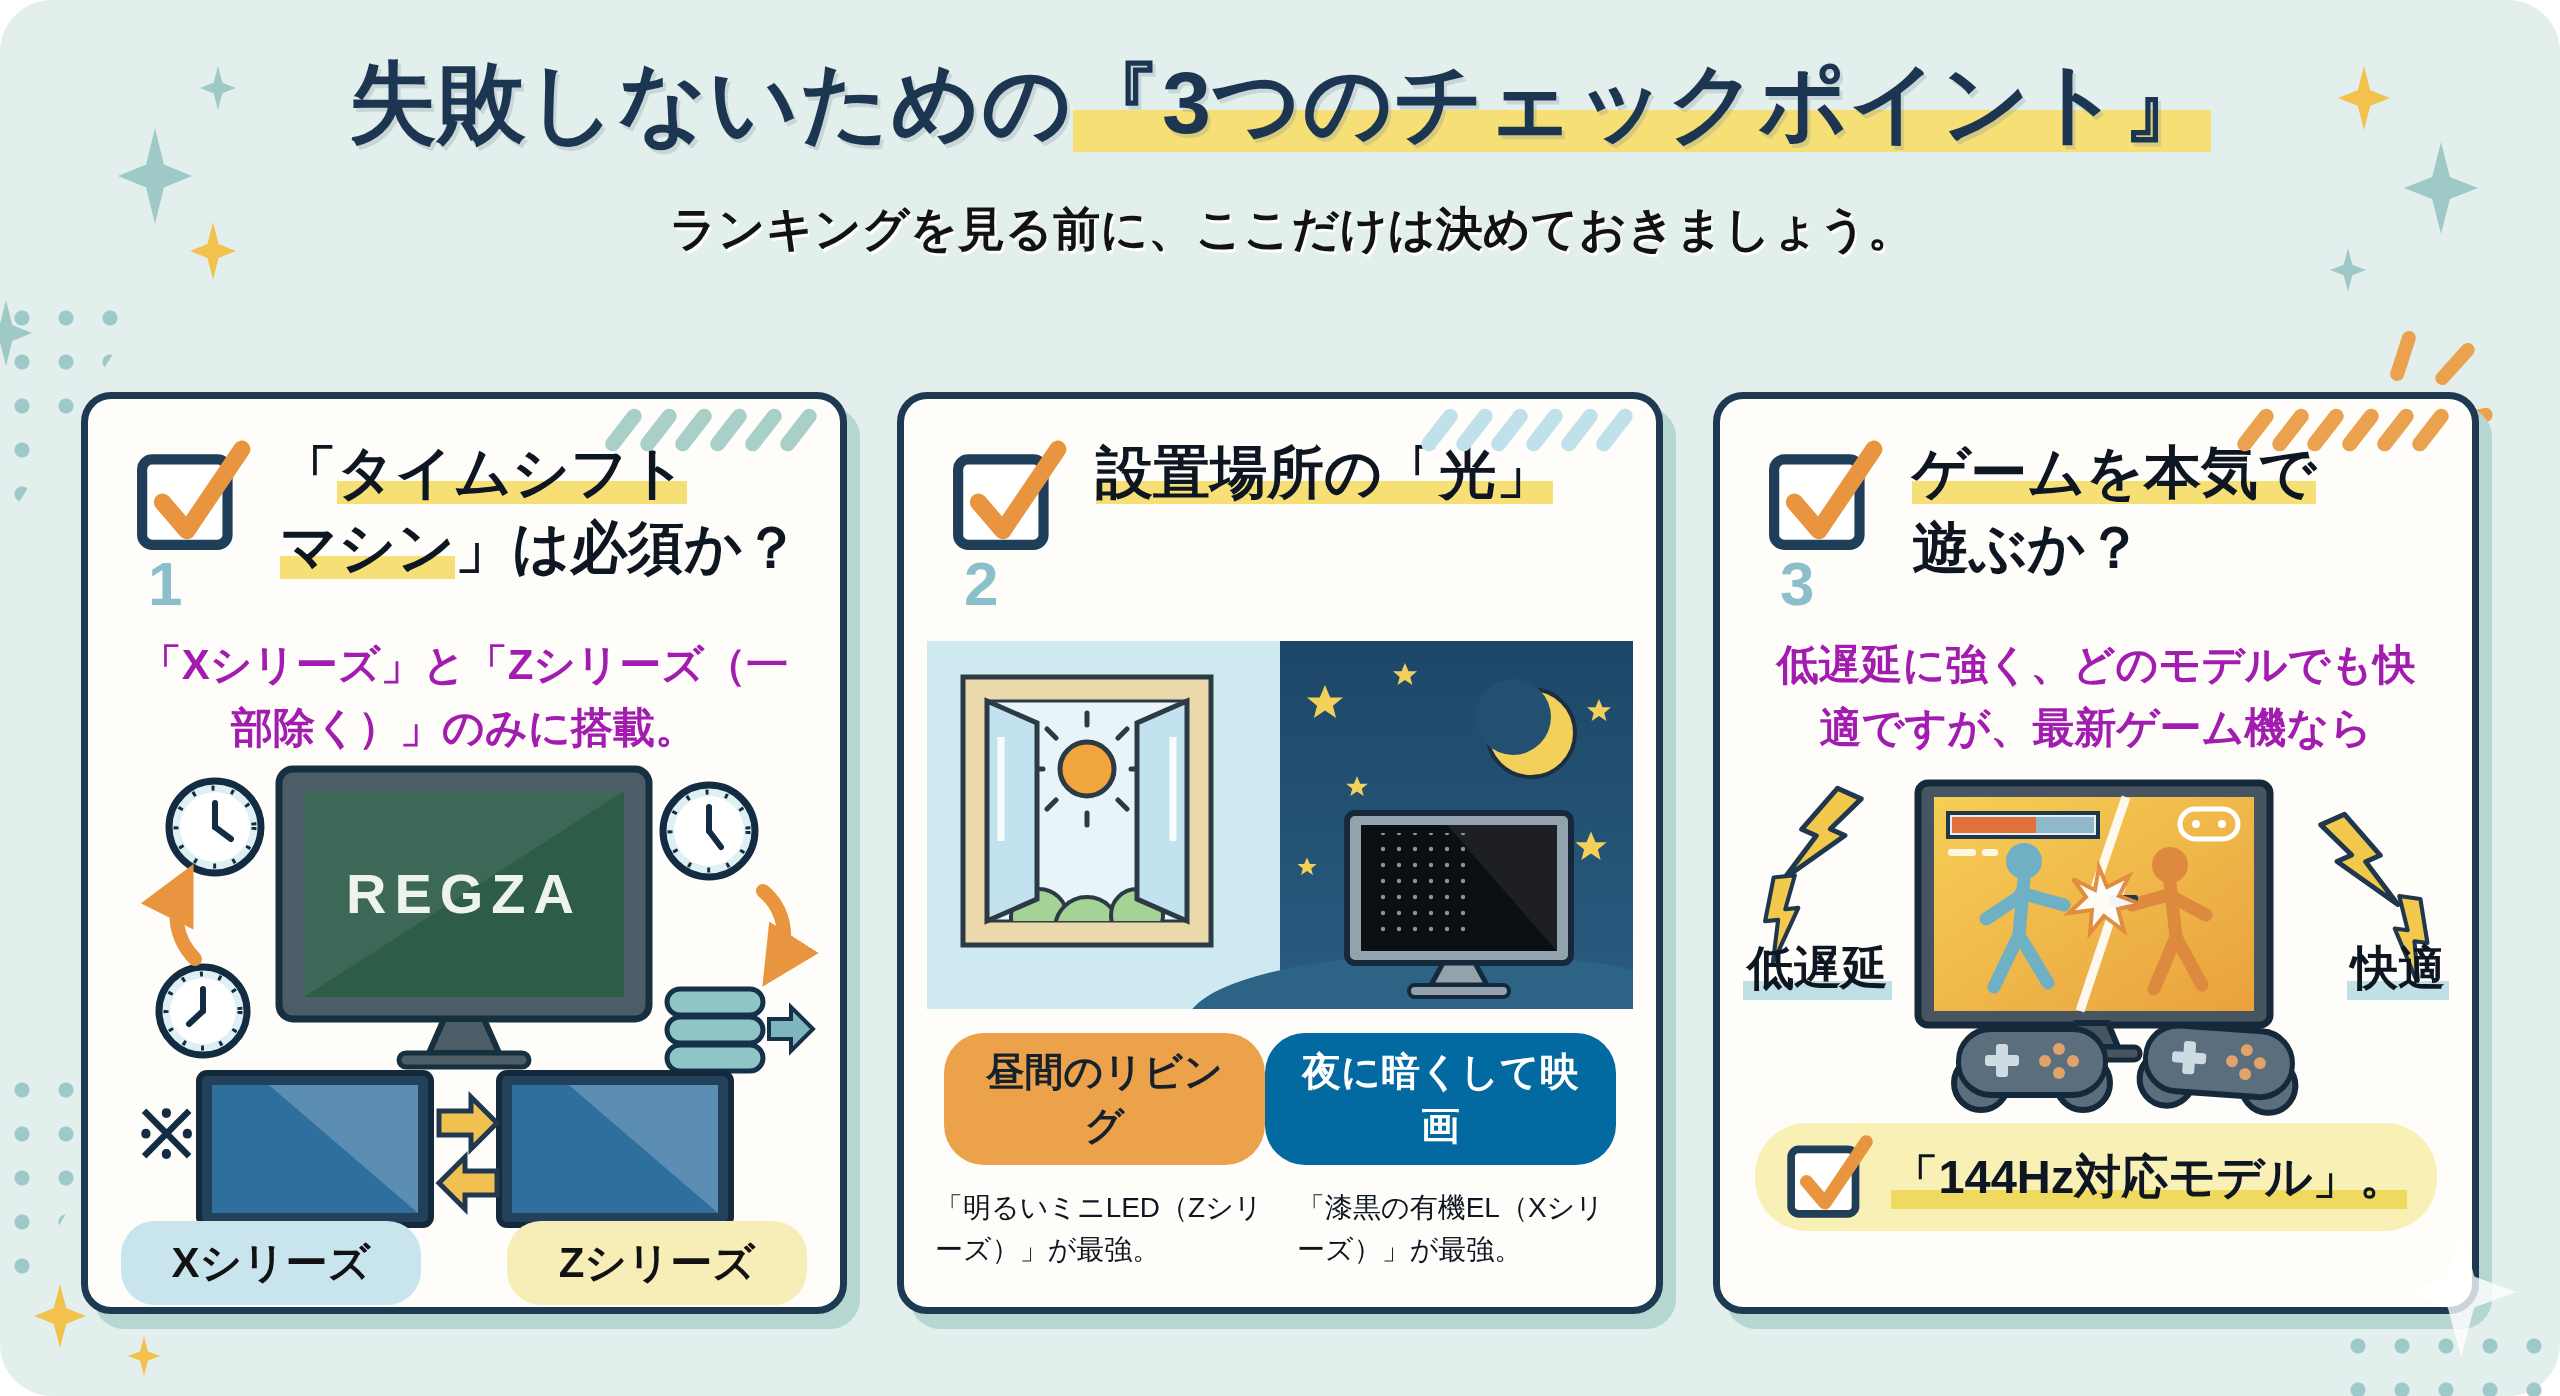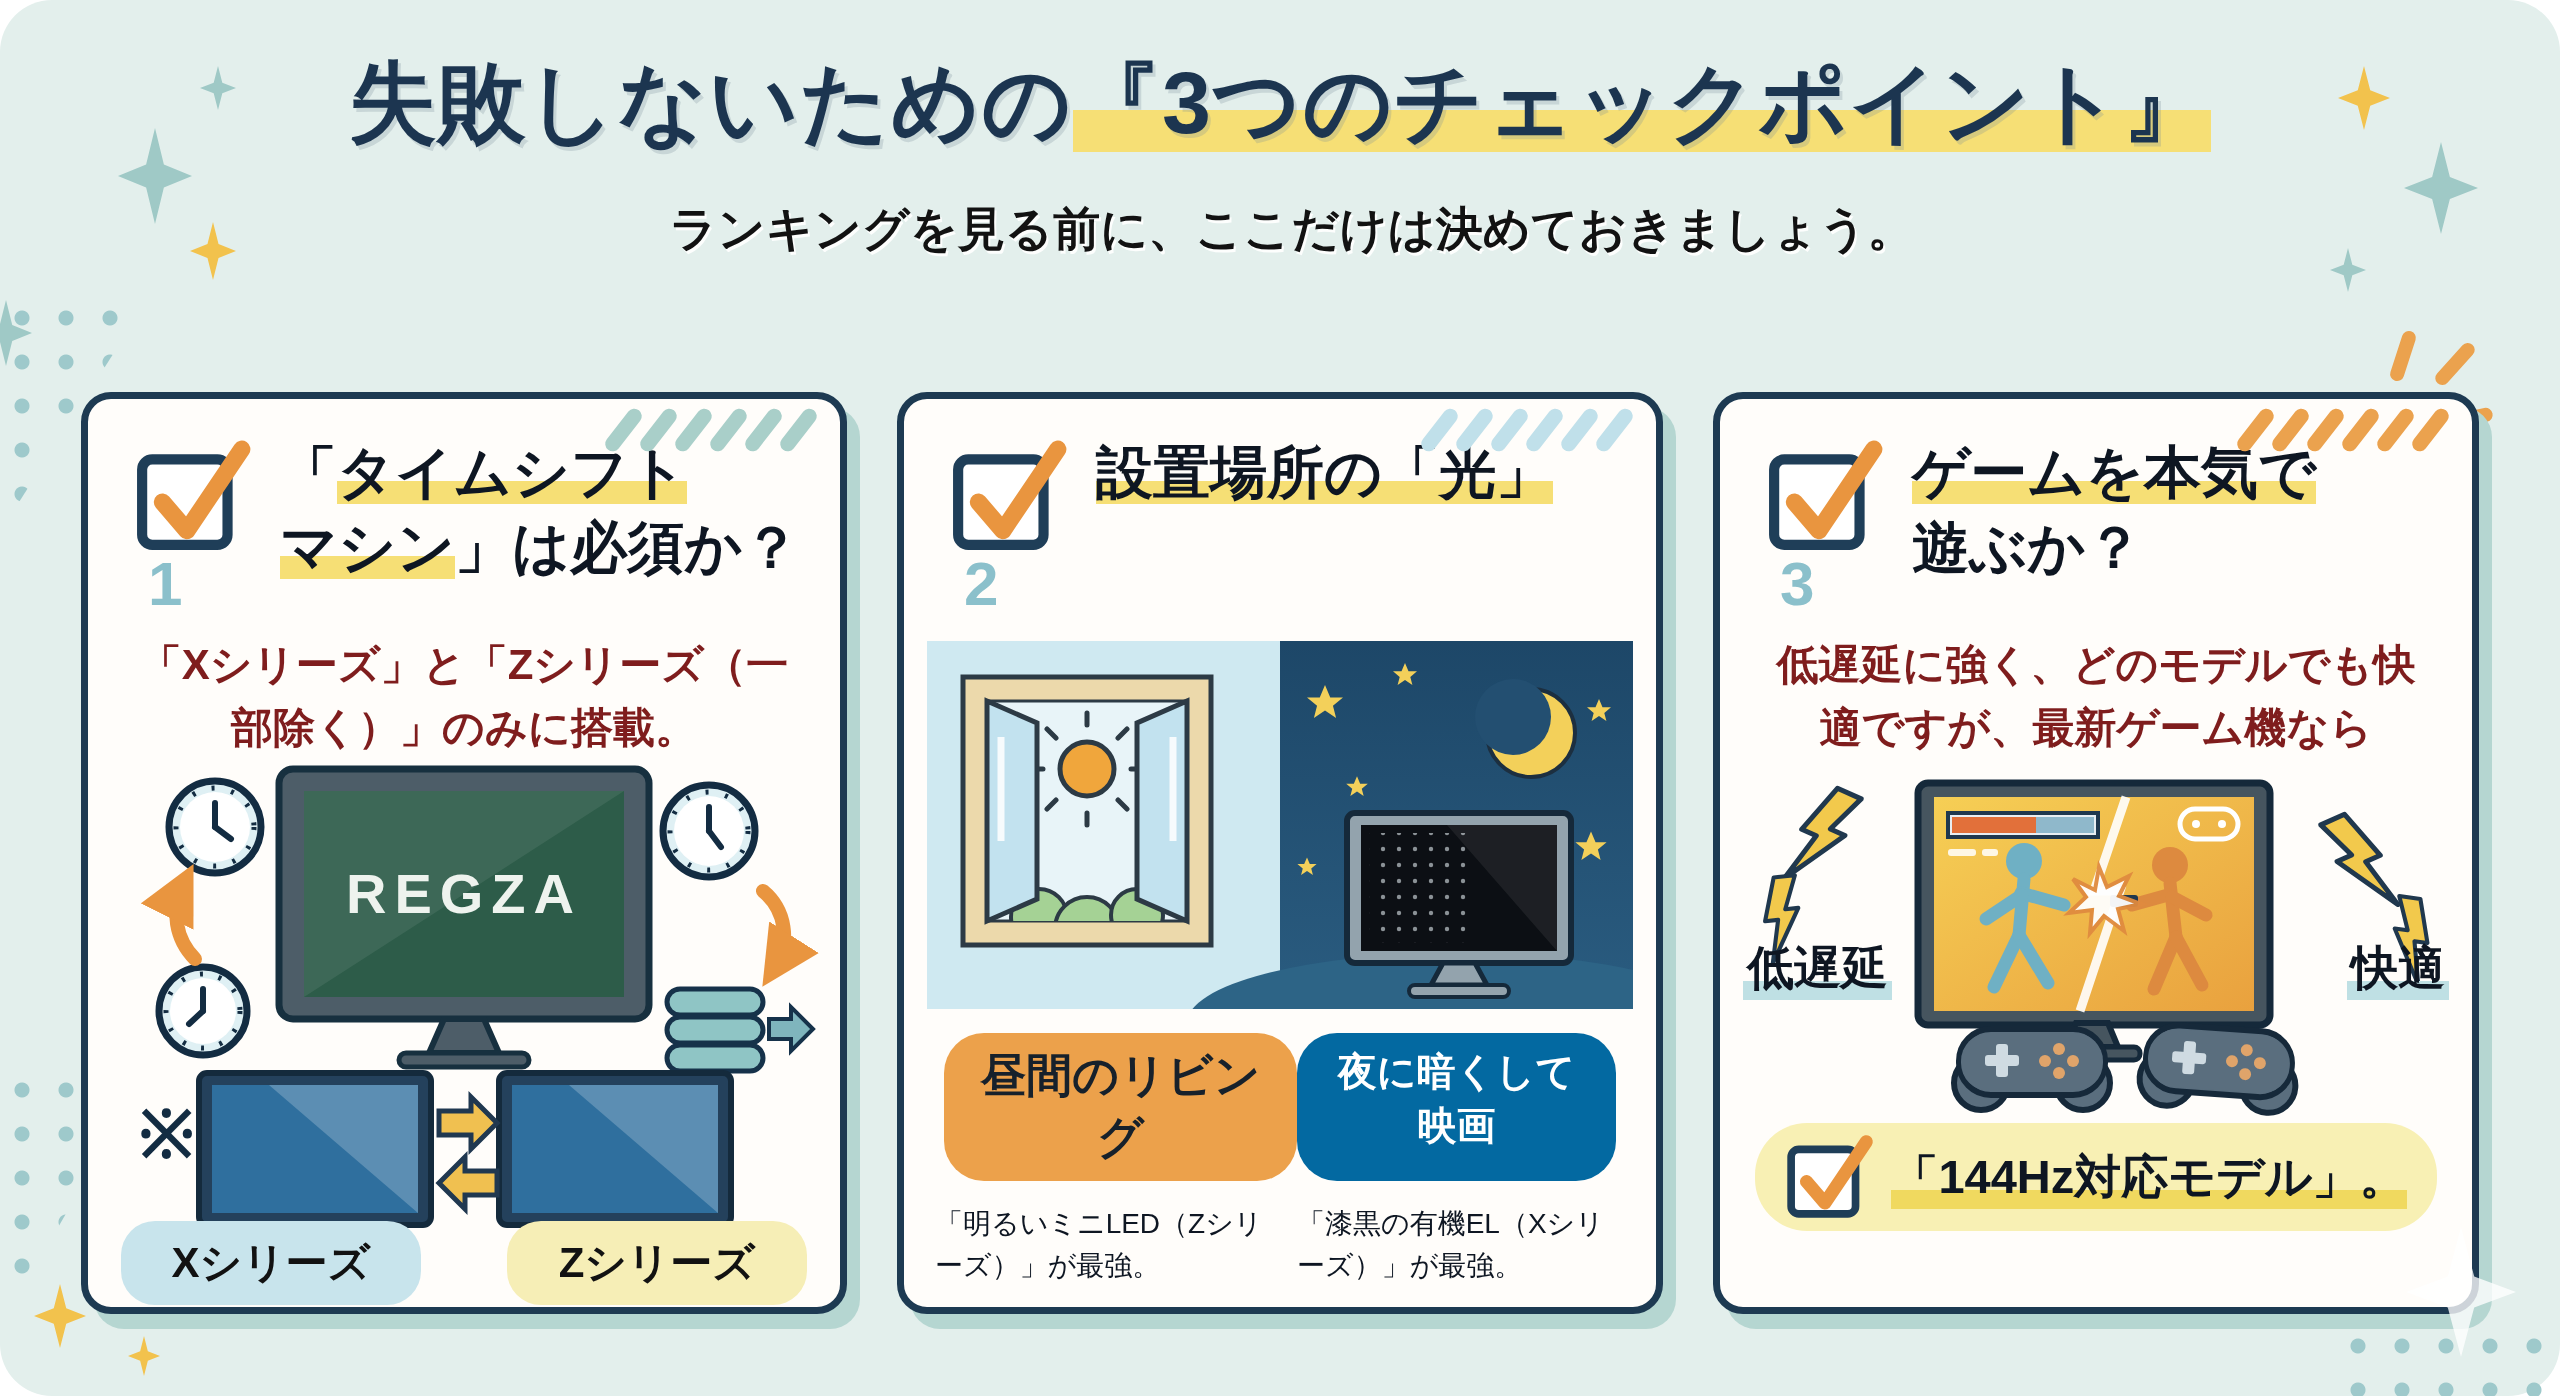--- a/index.html
+++ b/index.html
@@ -32,36 +32,36 @@
   .stripes.blue i{background:#c0e0ea;}
   .stripes.orange i{background:#eba24e;}
 
   .card-head{display:flex;gap:18px;align-self:stretch;padding:6px 6px 0 18px;}
   .cb-wrap{flex:none;width:128px;}
   .cb{width:122px;height:122px;overflow:visible;display:block;}
   .cb-num{font-size:62px;font-weight:900;color:#8bc0cb;line-height:1;margin:-4px 0 0 14px;}
   .heading{font-size:57px;font-weight:900;color:#0e1622;line-height:1.32;letter-spacing:0;}
   .hl{background:linear-gradient(to top,#f6df75 36%,transparent 36%);}
 
-  .body-text{font-size:42px;font-weight:900;color:#7f1d1d;text-align:center;line-height:1.5;margin-top:18px;}
+  .body-text{font-size:42px;font-weight:900;color:#a21caf;text-align:center;line-height:1.5;margin-top:18px;}
 
   .pill{border-radius:28px;font-weight:900;text-align:center;}
 
   
   .c1-illo{margin-top:4px;}
   .c1-tvrow{margin-top:-6px;}
   .c1-pills{display:flex;gap:86px;margin-top:-54px;}
   .c1-pills .pill{font-size:42px;color:#121212;padding:14px 0;width:300px;border-radius:34px;}
   .pill-blue{background:#c8e4ec;}
   .pill-yellow{background:#f6eeb6;}
 
   
   .c2-panel{margin-top:26px;width:706px;height:368px;display:block;}
   .c2-pills{display:flex;align-self:stretch;justify-content:space-between;margin-top:24px;padding:0 12px;}
-  .pill-day{background:#eca14b;color:#17212b;font-size:46px;padding:12px 36px;border-radius:40px;}
+  .pill-day{background:#eca14b;color:#17212b;font-size:39px;padding:12px 27px;border-radius:40px;}
   .pill-night{background:#0369a1;color:#ffffff;font-size:39px;padding:12px 24px;border-radius:40px;}
   .c2-results{display:flex;gap:34px;margin-top:22px;}
   .c2-results div{width:328px;font-size:28px;font-weight:400;color:#0e1622;text-align:left;line-height:1.5;}
 
   
   .c3-illo{position:relative;width:706px;height:346px;margin-top:10px;}
   .c3-label{position:absolute;top:168px;font-size:47px;font-weight:900;color:#0e1622;background:linear-gradient(to top,#bfe0e4 30%,transparent 30%);padding:0 4px;}
   .c3-label.left{left:0;}
   .c3-label.right{right:0;}
   .c3-pill{margin-top:8px;background:#f8f0b4;border-radius:52px;display:flex;align-items:center;gap:14px;padding:8px 30px;}

